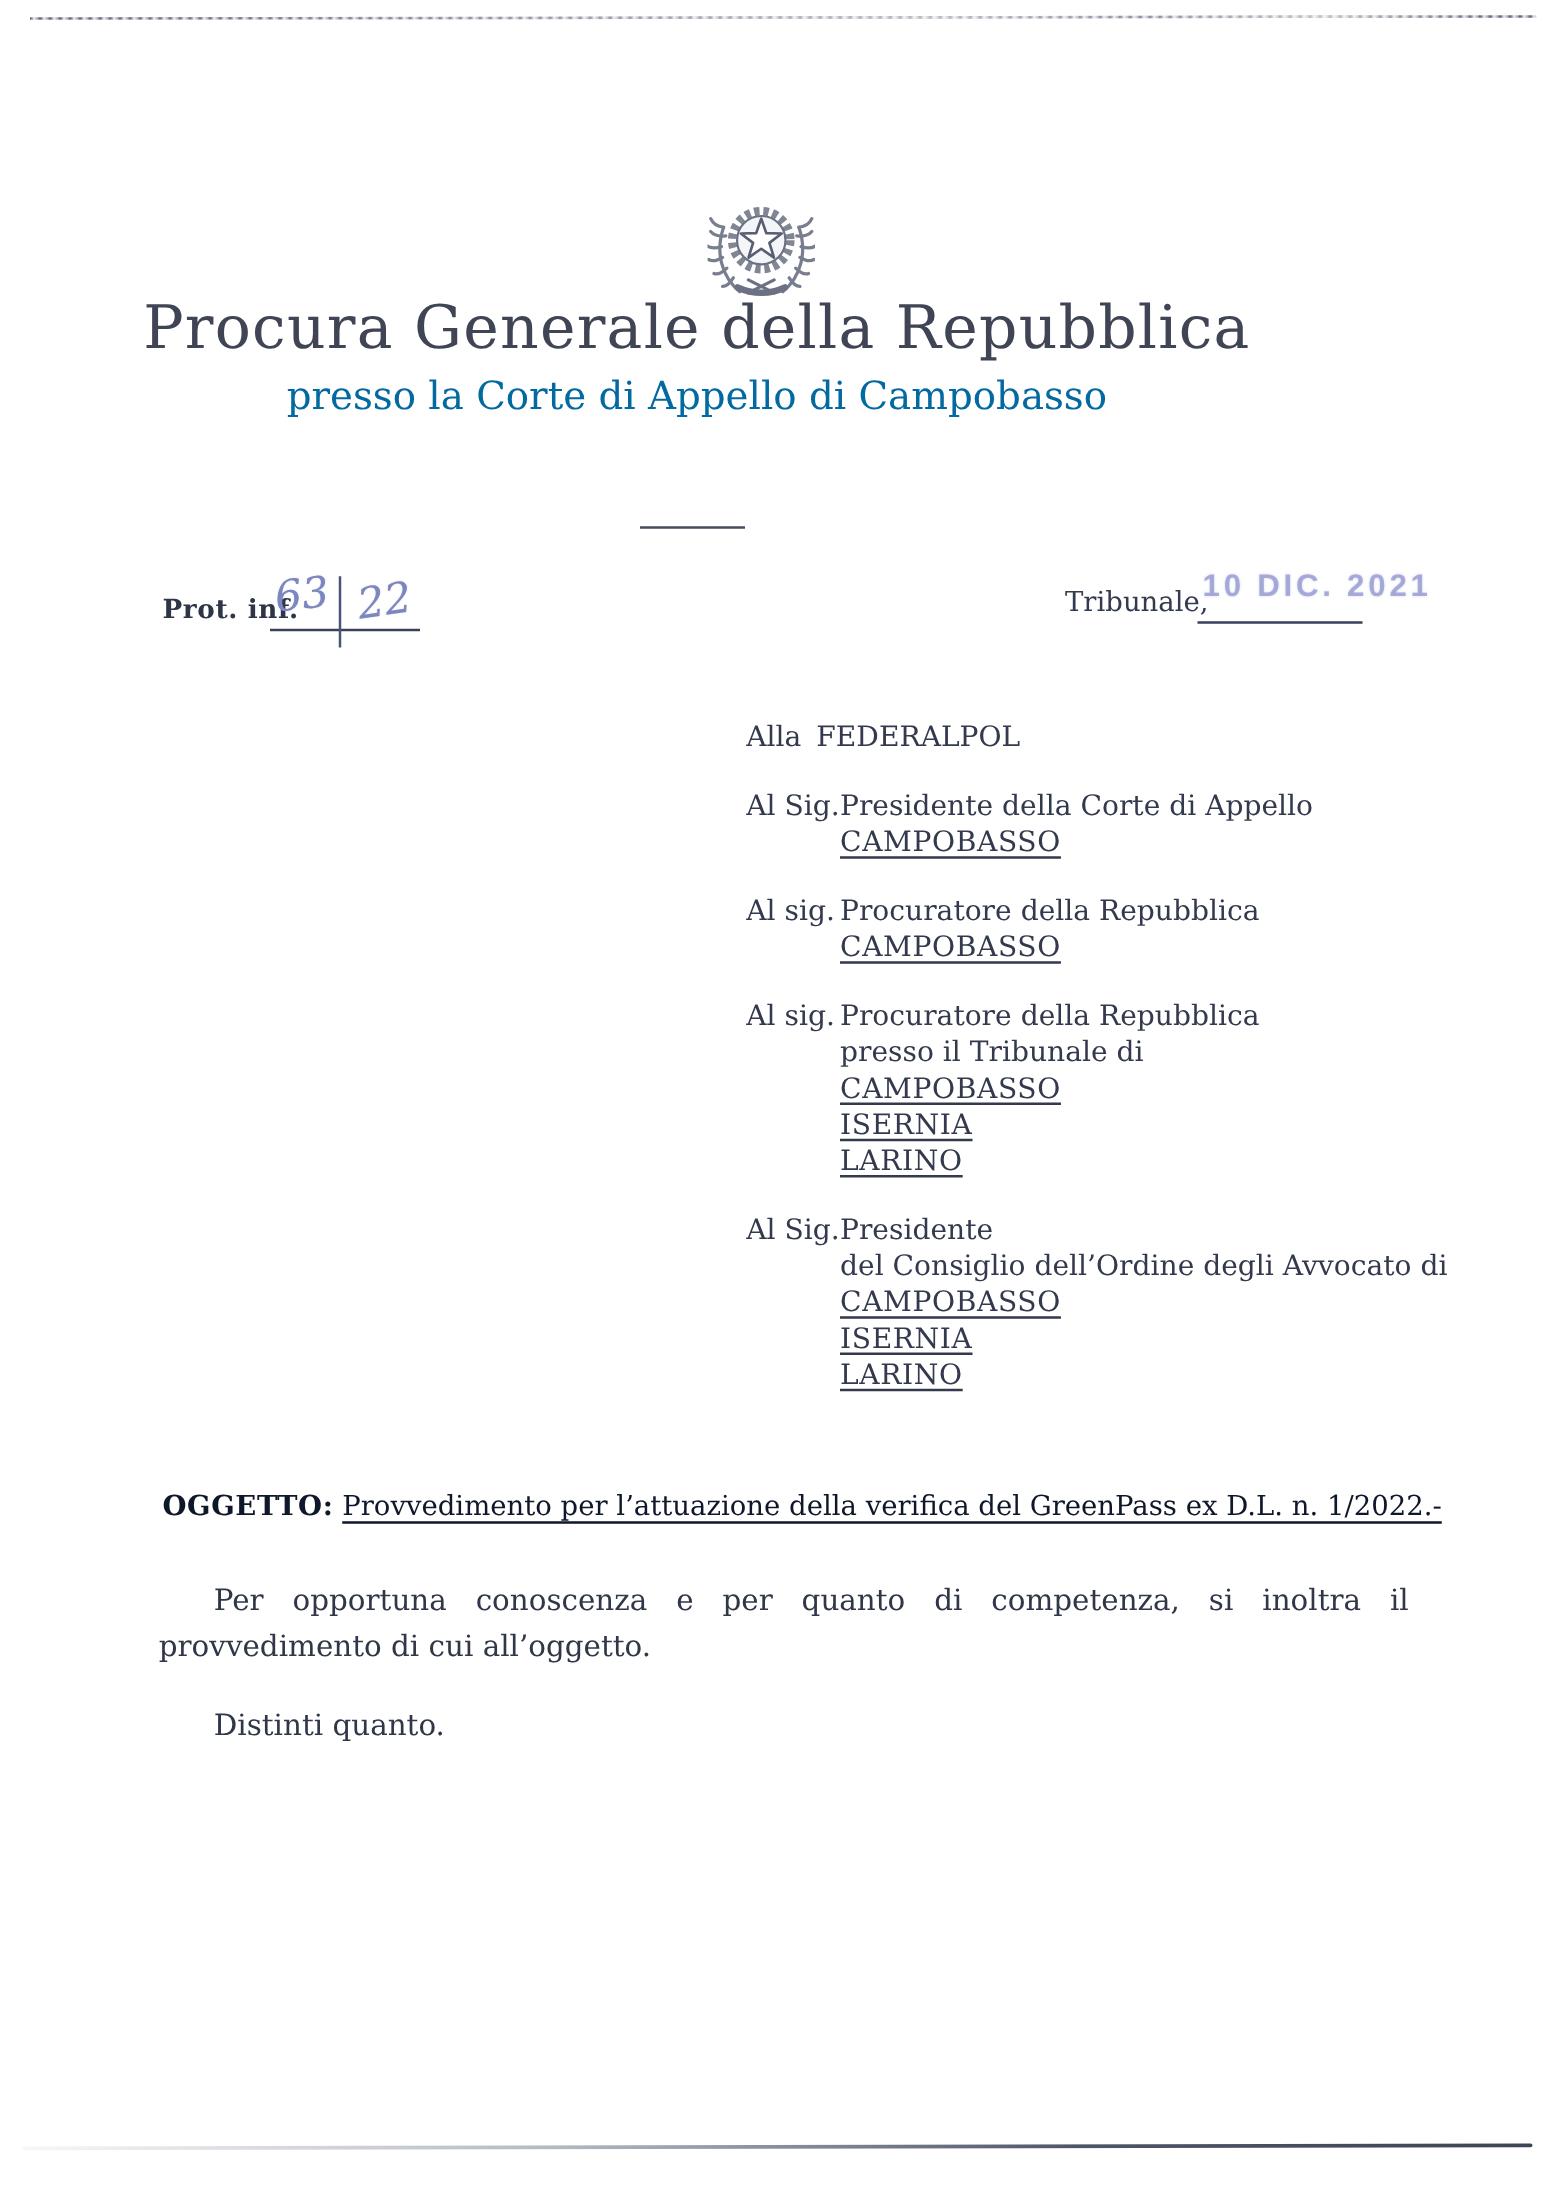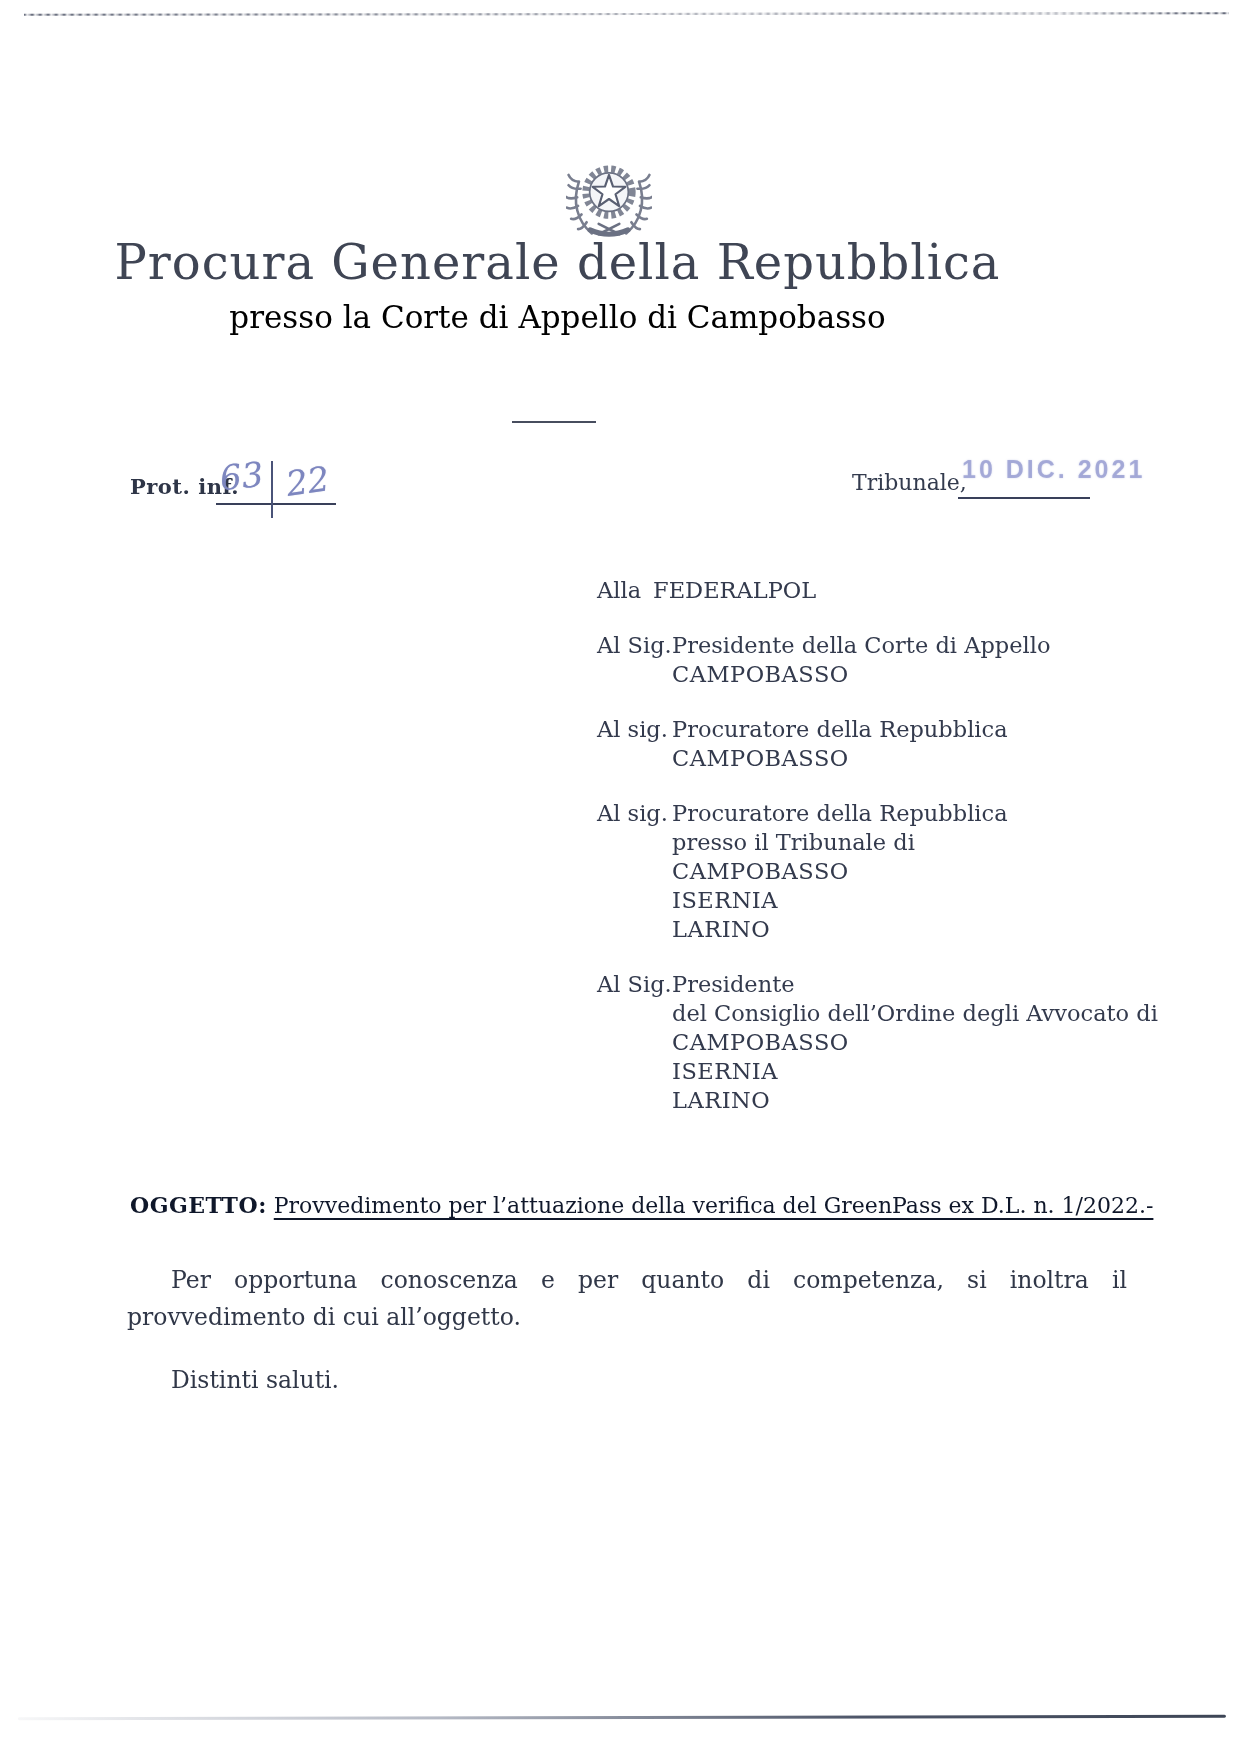--- a/index.html
+++ b/index.html
@@ -31,21 +31,21 @@
     font-family:"Liberation Sans","DejaVu Sans",sans-serif;
     font-size:23px; color:#c4343a; letter-spacing:.5px;
   }
   .emblem { position:absolute; top:152px; left:566px; }
   .title {
     position:absolute; top:234px; left:0; width:1115px;
     text-align:center; font-size:48px; color:#3f4554; letter-spacing:1px;
   }
   .subtitle {
     position:absolute; top:299px; left:0; width:1115px;
-    text-align:center; font-size:31px; color:#000000;
+    text-align:center; font-size:31px; color:#0369a1;
   }
   .divider {
     position:absolute; top:421px; left:512px; width:84px; height:0;
     border-top:2.5px solid #474d5e;
   }
   .prot-label { position:absolute; top:474px; left:130px; font-size:21px; font-weight:bold; color:#2e3547; letter-spacing:.5px; }
   .hand { font-style:italic; color:#7d86bf; font-size:34px; position:absolute;
           text-shadow:0 0 1px rgba(125,134,191,.4); }
   .hand-left  { top:456px; left:220px; transform:rotate(-6deg); }
   .hand-right { top:461px; left:286px; transform:rotate(-8deg); }
@@ -59,21 +59,21 @@
     font-size:25px; font-weight:bold; letter-spacing:3px;
     color:rgba(130,137,200,.62);
     text-shadow:0 0 2px rgba(130,137,200,.35);
     white-space:nowrap;
   }
   .recipients { position:absolute; top:576px; left:597px; font-size:22.5px; color:#333a4d; }
   .rblock { display:flex; margin-bottom:26px; line-height:29px; }
   .rblock .prefix { flex:0 0 75px; }
   .rblock.tight .prefix { flex:0 0 auto; margin-right:12px; }
   .rlines { display:flex; flex-direction:column; }
-  .rlines .u { text-underline-offset:4px; text-decoration-thickness:2px; letter-spacing:.5px; }
+  .rlines .u { text-decoration:underline; text-underline-offset:4px; text-decoration-thickness:2px; letter-spacing:.5px; }
   .subject { position:absolute; top:1192px; left:130px; font-size:22px; white-space:nowrap; color:#0f172a; }
   .subject .lab { font-weight:bold; letter-spacing:.5px; }
   .subject .txt { text-decoration:underline; text-underline-offset:5px; text-decoration-thickness:2px; }
   .body-text { position:absolute; top:1262px; left:127px; width:1000px; font-size:23.5px; line-height:37px; color:#303748; }
   .body-text p { text-align:justify; text-indent:44px; }
   .body-text p.closing { margin-top:26px; text-align:left; }
   .signature { position:absolute; top:1437px; left:620px; width:440px; text-align:center; color:#333b4e; }
   .sig-role { font-size:24px; letter-spacing:.5px; }
   .sig-name { font-size:23px; margin-top:5px; }
 </style>
@@ -160,19 +160,19 @@
     </div>
   </div>
 
   <div class="subject">
     <span class="lab">OGGETTO:</span>
     <span class="txt">Provvedimento per l’attuazione della verifica del GreenPass ex D.L. n. 1/2022.-</span>
   </div>
 
   <div class="body-text">
     <p>Per opportuna conoscenza e per quanto di competenza, si inoltra il provvedimento di cui all’oggetto.</p>
-    <p class="closing">Distinti saluti.</p>
+    <p class="closing">Distinti quanto.</p>
   </div>
 
 
   <div class="artifact-bottom"></div>
 
 </div>
 
 </body></html>

